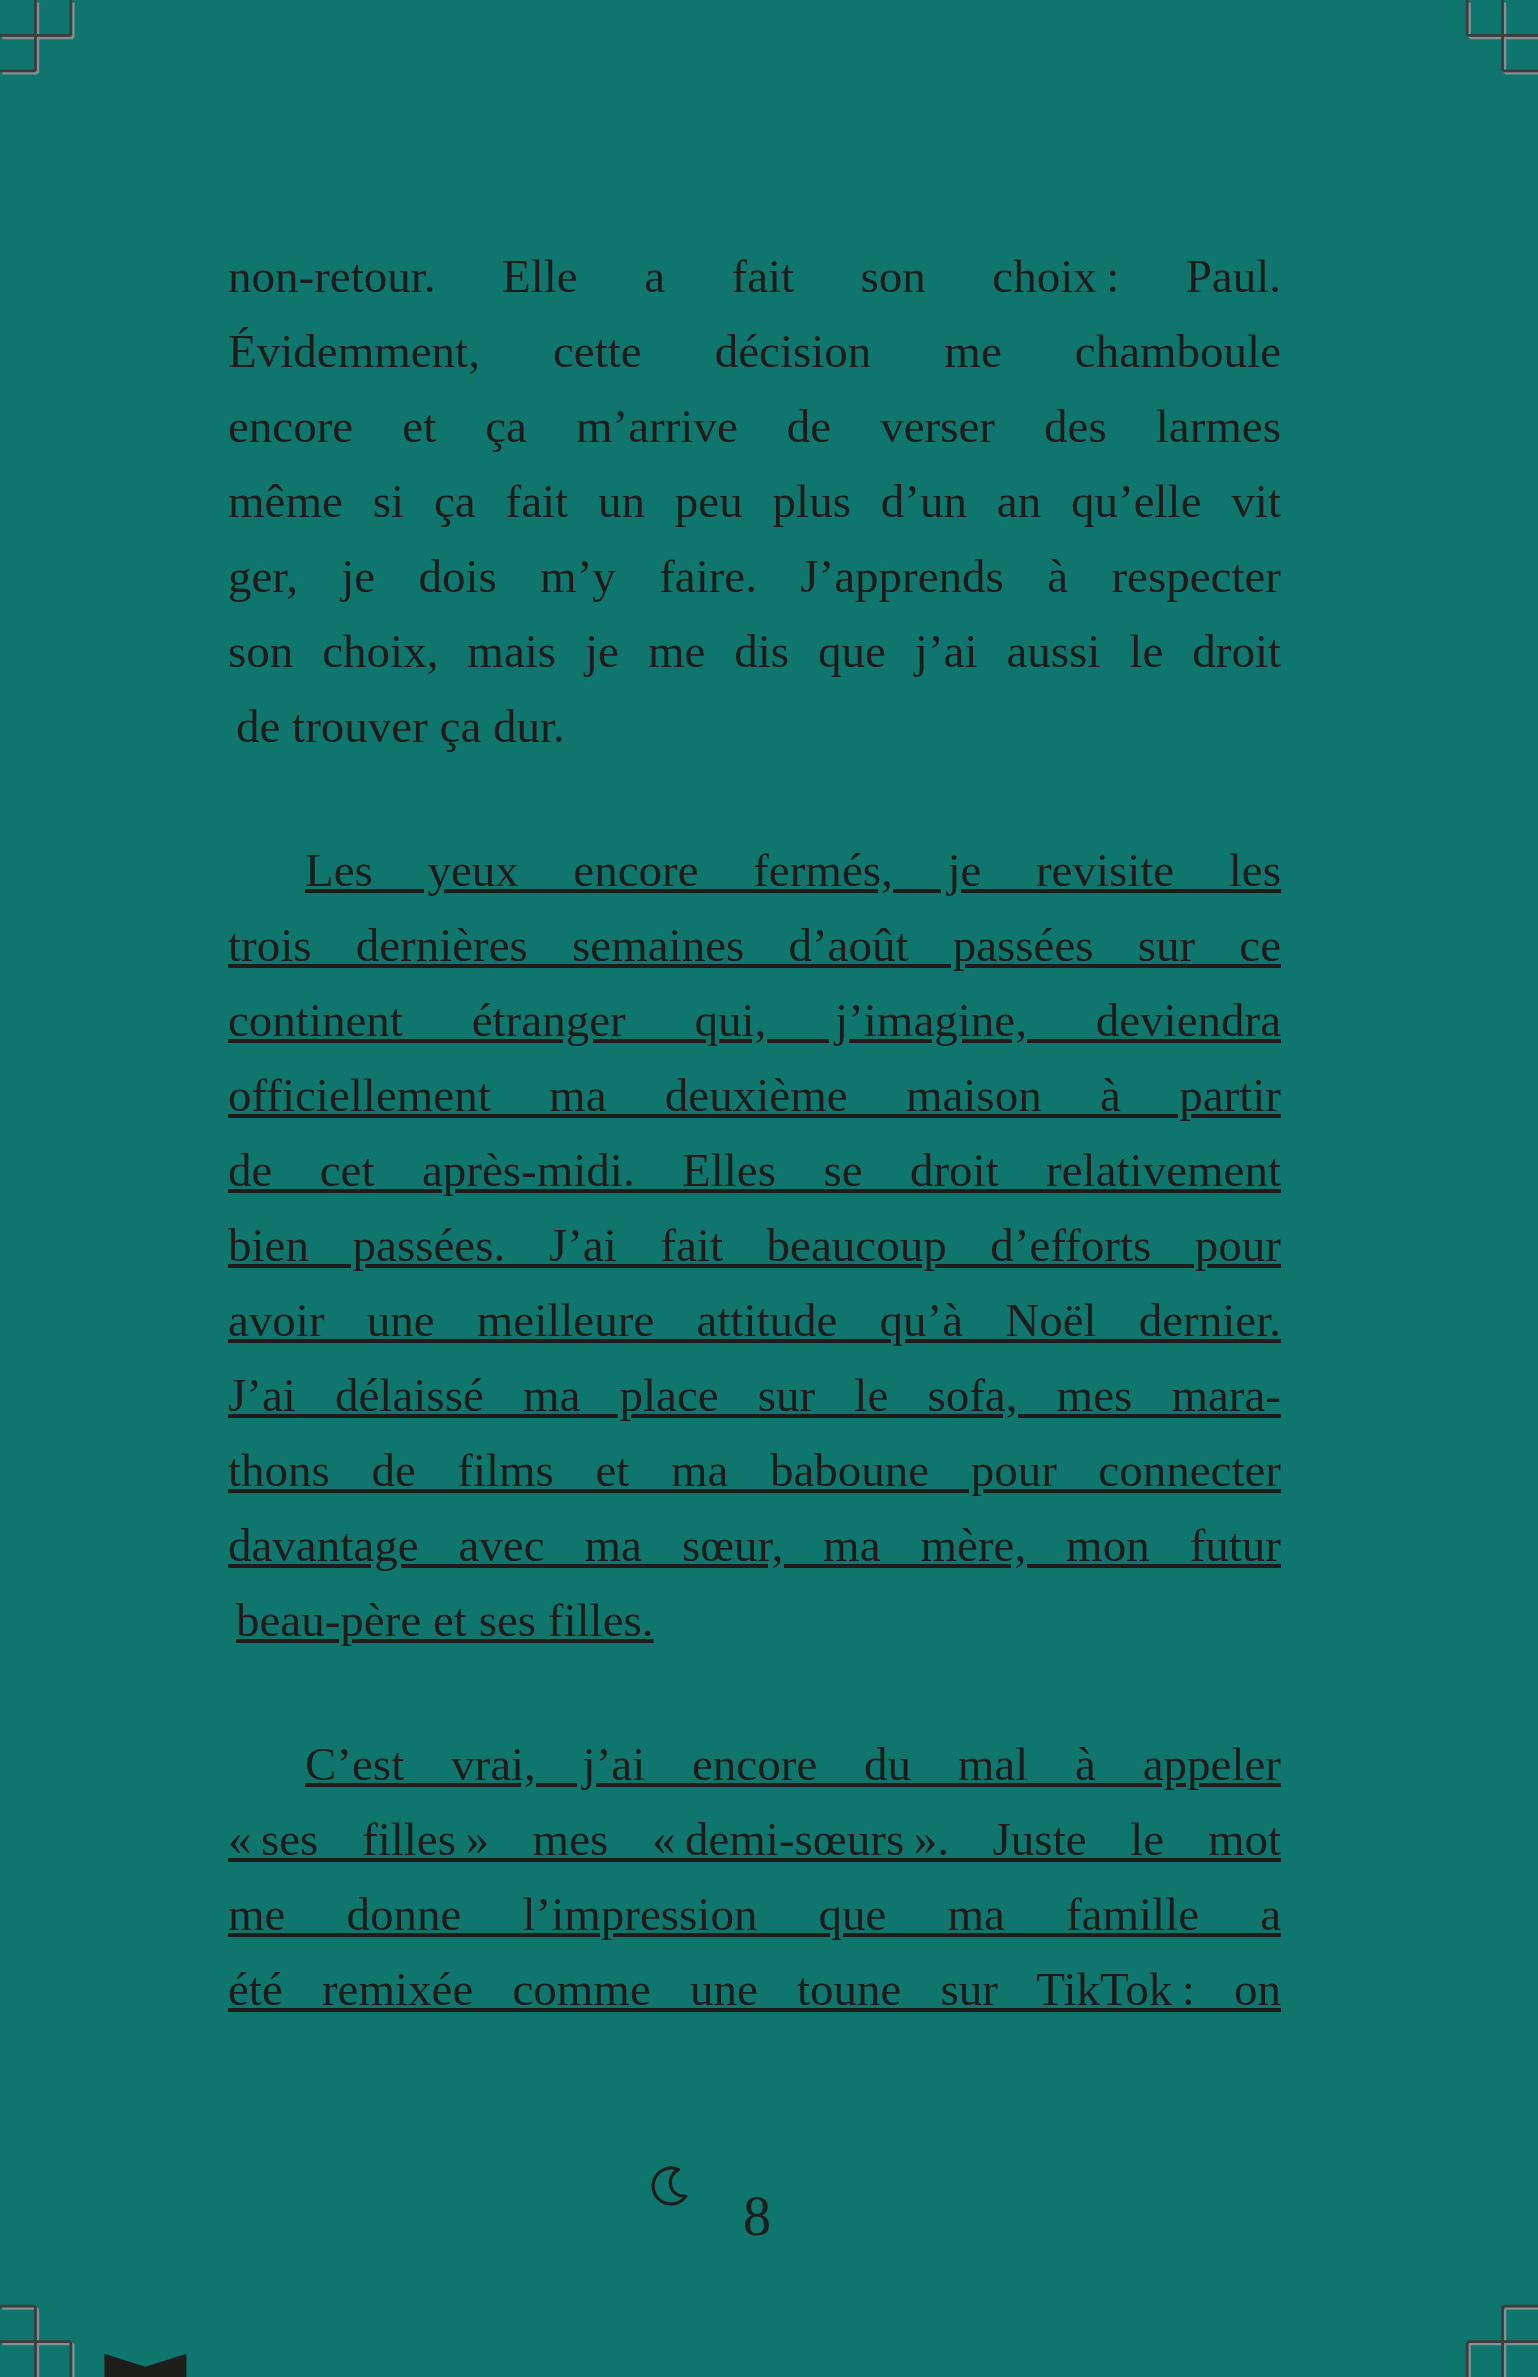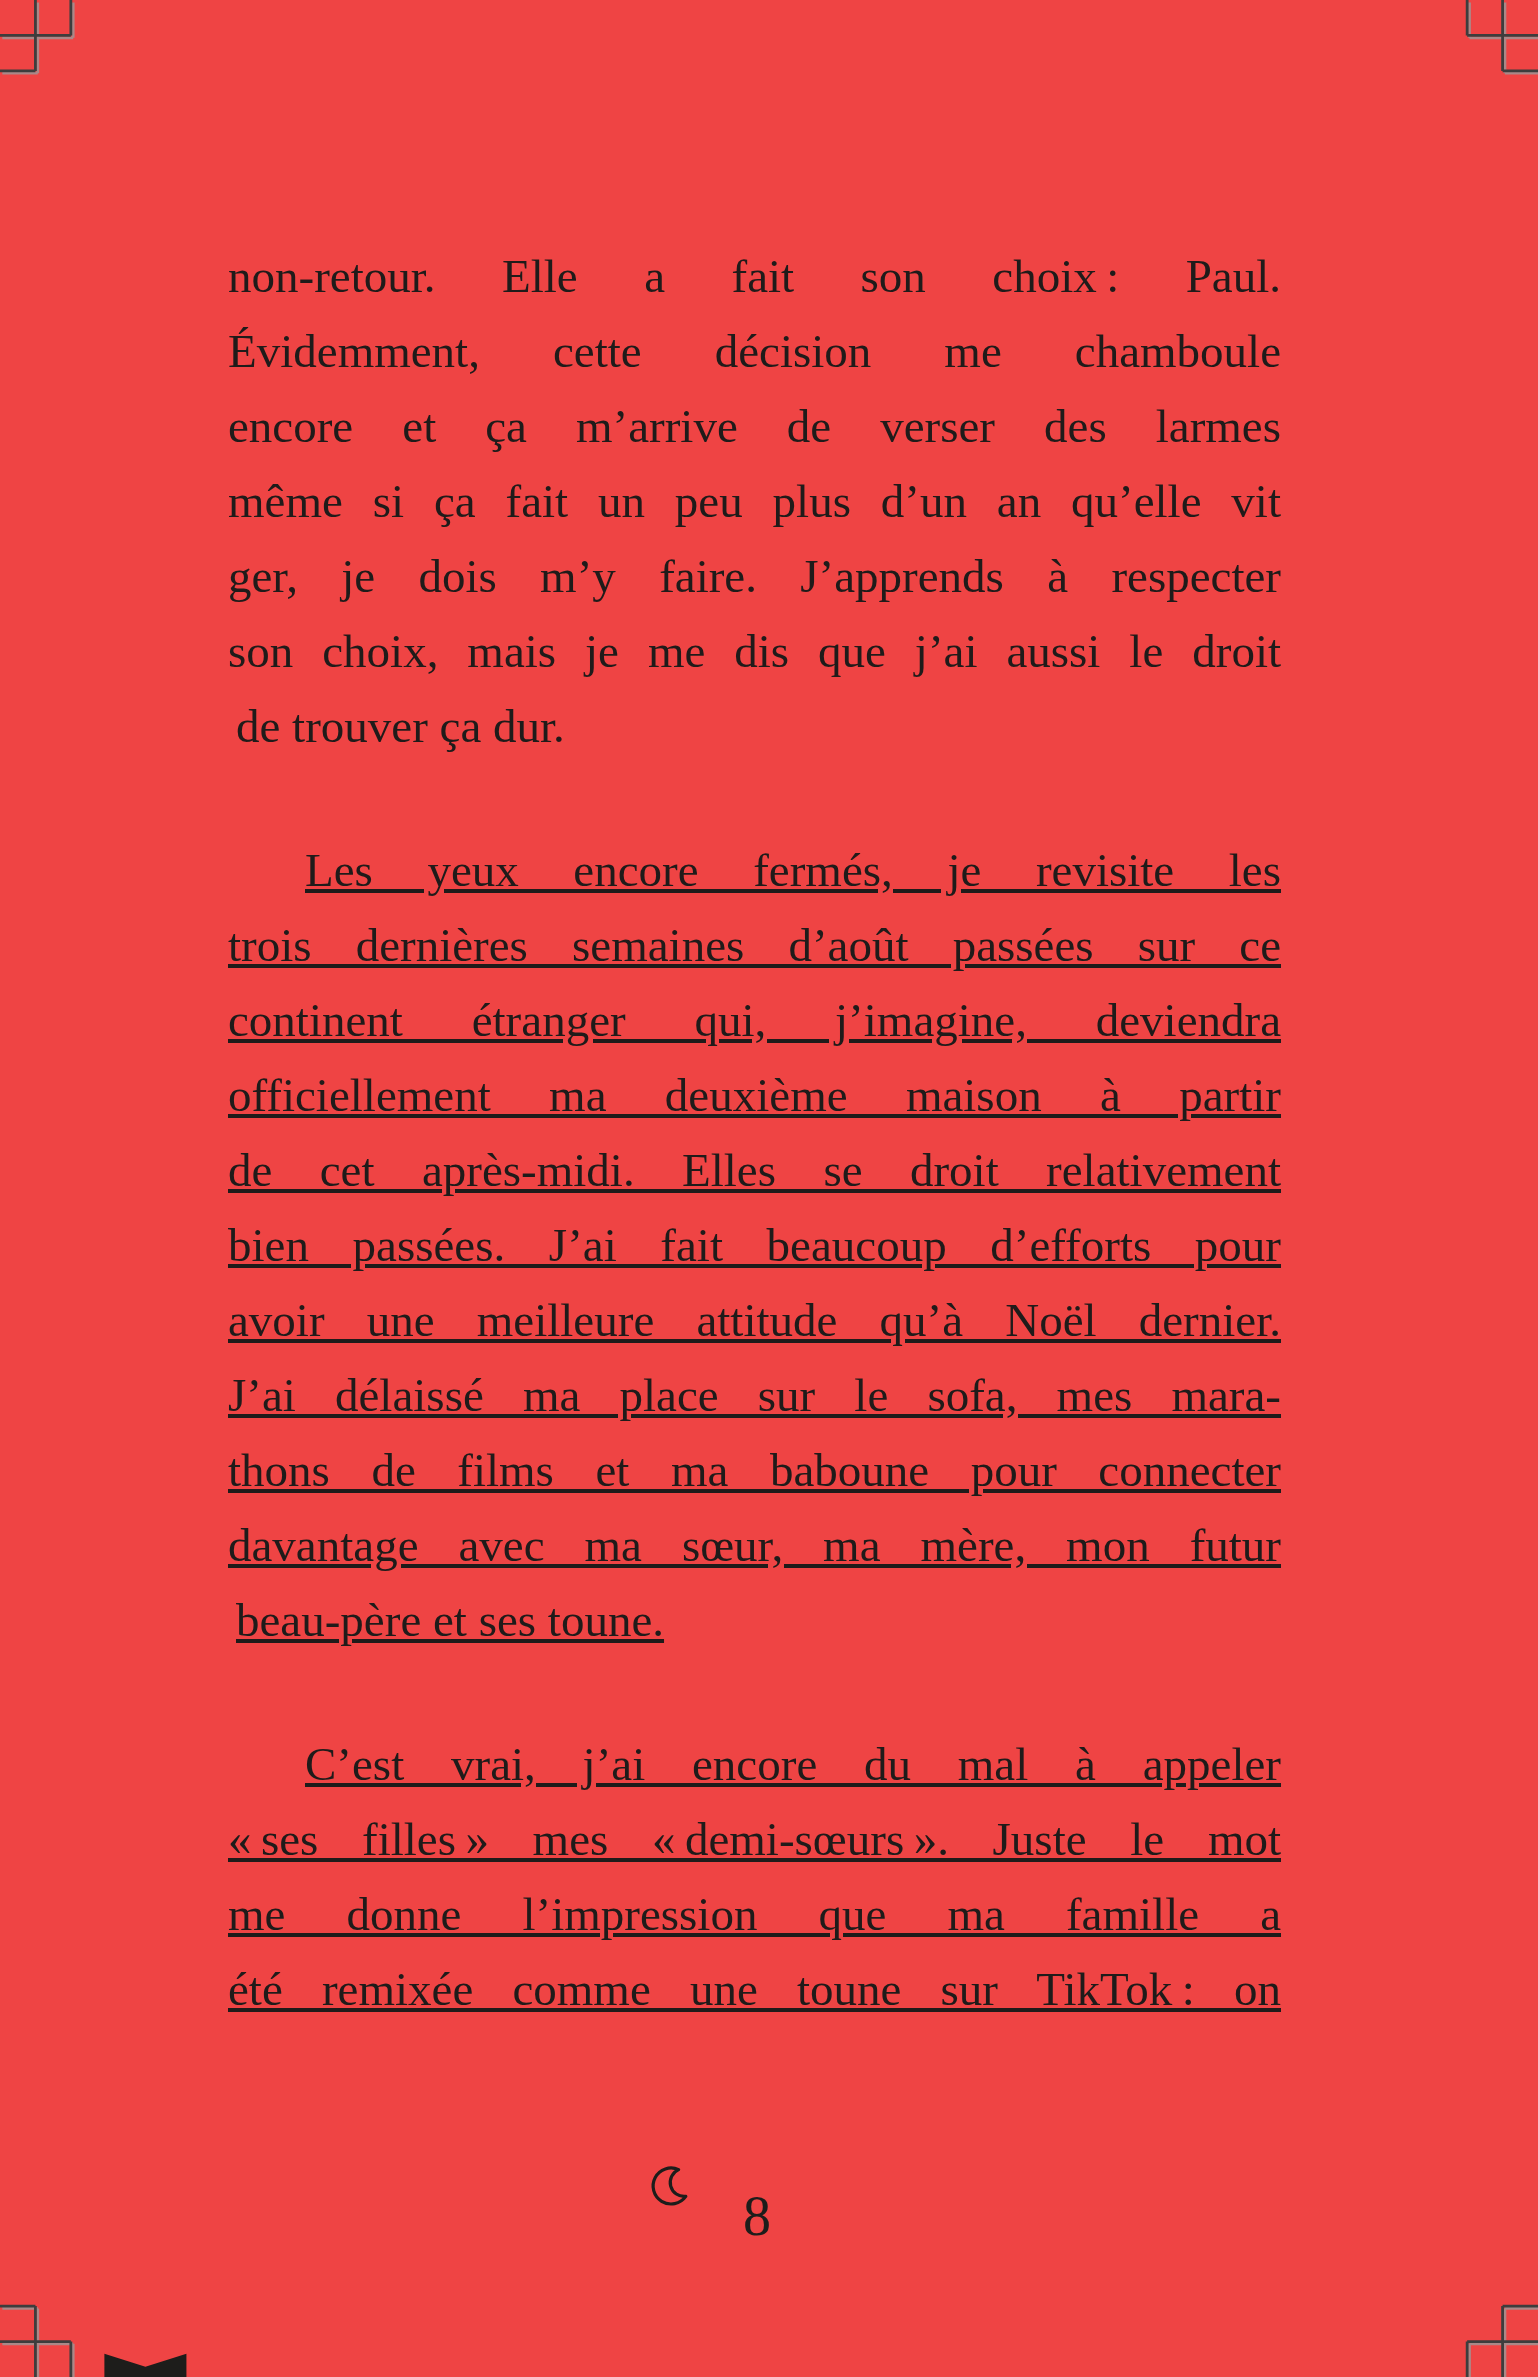--- a/index.html
+++ b/index.html
@@ -1,19 +1,19 @@
 <!DOCTYPE html>
 <html style="font-size:15px"><head>
 <meta charset="utf-8">
 <style>
   html,body{margin:0;padding:0;background:#e8e8e8;}
   .page{
     position:relative;
     width:1538px;height:2377px;
-    background:#ef4444;
+    background:#0f766e;
     overflow:hidden;
     font-family:"Liberation Serif","DejaVu Serif",serif;
     color:#1f1b1a;
   }
   .crop-marks{position:absolute;left:0;top:0;width:1538px;height:2377px;pointer-events:none;}
   .text-block{
     position:absolute;
     left:228px;top:239px;width:1053px;
     font-size:47px;
   }
@@ -75,21 +75,21 @@
         <div class="line indent">Les yeux encore fermés, je revisite les</div>
         <div class="line">trois dernières semaines d’août passées sur ce</div>
         <div class="line">continent étranger qui, j’imagine, deviendra</div>
         <div class="line">officiellement ma deuxième maison à partir</div>
         <div class="line">de cet après-midi. Elles se droit relativement</div>
         <div class="line">bien passées. J’ai fait beaucoup d’efforts pour</div>
         <div class="line">avoir une meilleure attitude qu’à Noël dernier.</div>
         <div class="line">J’ai délaissé ma place sur le sofa, mes mara-</div>
         <div class="line">thons de films et ma baboune pour connecter</div>
         <div class="line">davantage avec ma sœur, ma mère, mon futur</div>
-        <div class="line endline">beau-père et ses toune.</div>
+        <div class="line endline">beau-père et ses filles.</div>
       </div>
       <div class="para">
         <div class="line indent">C’est vrai, j’ai encore du mal à appeler</div>
         <div class="line">« ses filles » mes « demi-sœurs ». Juste le mot</div>
         <div class="line">me donne l’impression que ma famille a</div>
         <div class="line">été remixée comme une toune sur TikTok : on</div>
       </div>
     </div>
 
   <svg class="moon" viewBox="0 0 24 24" xmlns="http://www.w3.org/2000/svg">

